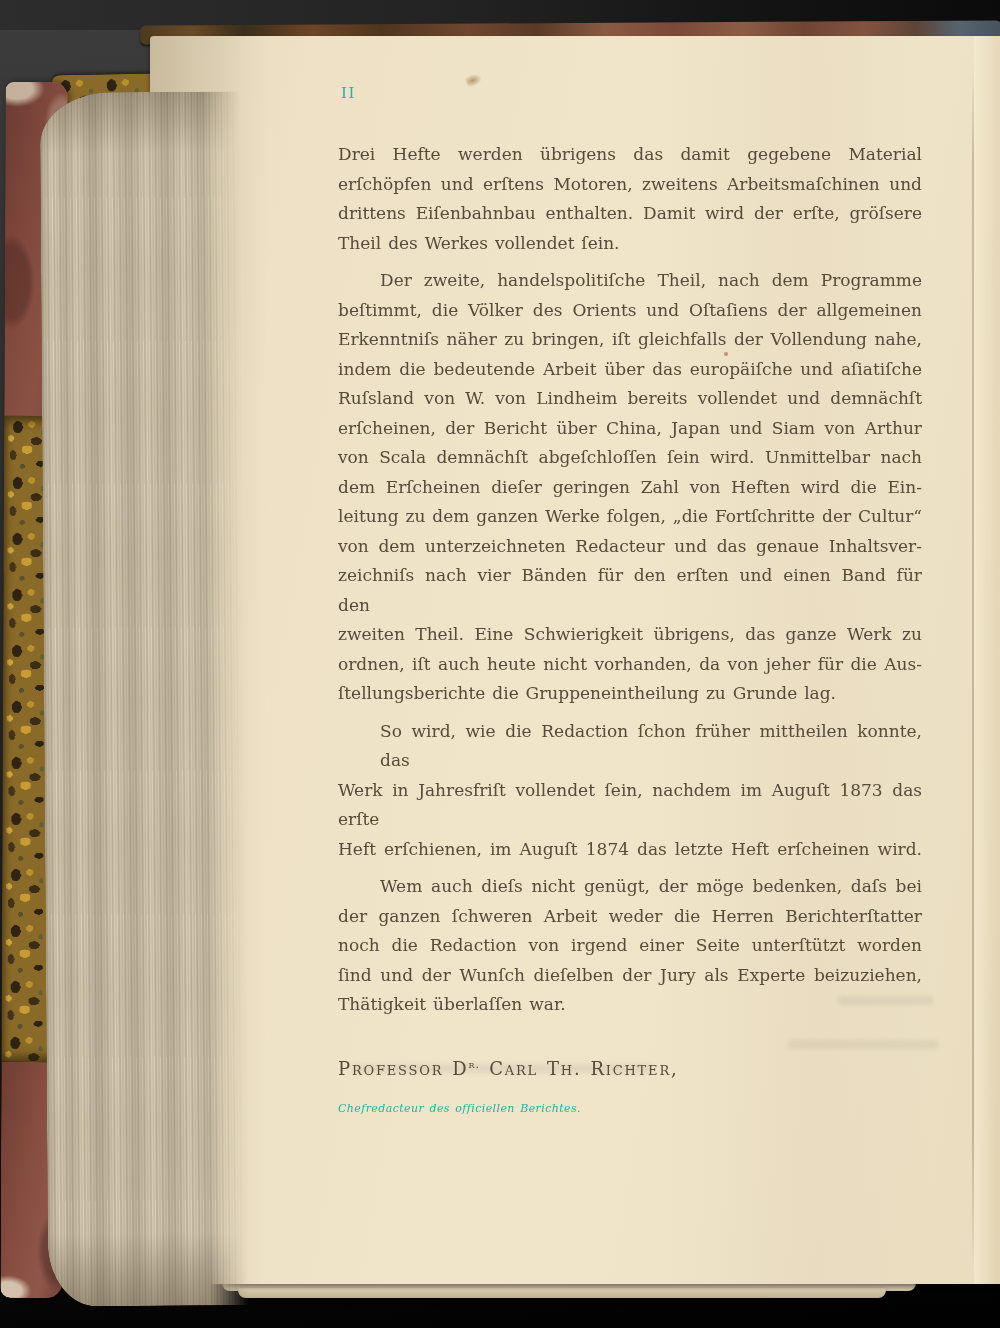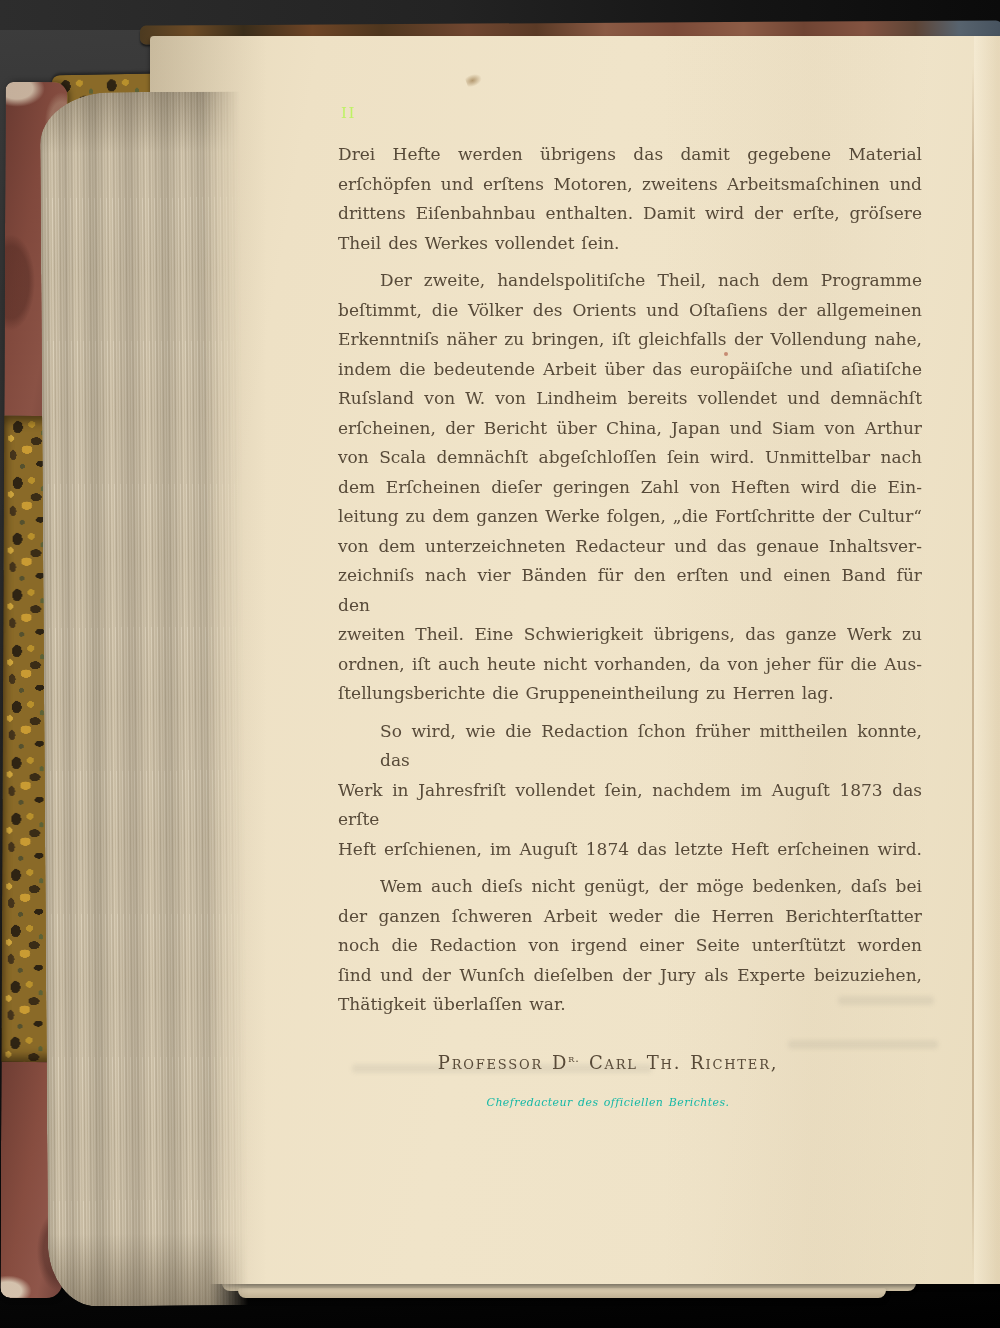--- a/index.html
+++ b/index.html
@@ -138,33 +138,33 @@
   .speck-red {
     position: absolute; left: 724px; top: 352px; width: 4px; height: 4px; border-radius: 50%;
     background: rgba(165,70,45,.55);
   }
   .ghost { position: absolute; height: 9px; border-radius: 4px; background: rgba(105,112,96,.10); filter: blur(2px); }
   .ghost-1 { left: 838px; top: 996px; width: 96px; }
   .ghost-2 { left: 788px; top: 1040px; width: 150px; }
   .ghost-3 { left: 352px; top: 1064px; width: 300px; }
   
   .page-number {
-    position: absolute; left: 341px; top: 104px;
-    font-size: 15px; letter-spacing: 1.5px; color: #bef264;
+    position: absolute; left: 341px; top: 84px;
+    font-size: 15px; letter-spacing: 1.5px; color: #14b8a6;
   }
   .body-text {
     position: absolute; left: 338px; top: 140px; width: 584px;
     font-size: 17px; line-height: 29.5px; color: #574a39;
     word-spacing: 1.5px;
   }
   .paragraph { margin: 0; }
   .line { text-align: justify; text-align-last: justify; }
   .line.indent { padding-left: 42px; margin-top: 8px; }
   .line.last { text-align-last: left; }
-  .signature { margin-top: 24px; padding-right: 44px; text-align: center; }
+  .signature { margin-top: 30px; padding-right: 44px; text-align: left; }
   .sig-name {
     font-variant: small-caps; font-size: 18px; letter-spacing: 1.8px; color: #584a38;
   }
   .sig-name sup { font-size: 62%; letter-spacing: 1px; }
   .sig-title {
     margin-top: 11px; font-style: italic; font-size: 11px; letter-spacing: .4px; color: #14b8a6;
   }
 </style>
 </head>
 <body>
@@ -215,21 +215,21 @@
         <div class="line">indem die bedeutende Arbeit über das europäiſche und aſiatiſche</div>
         <div class="line">Ruſsland von W. von Lindheim bereits vollendet und demnächſt</div>
         <div class="line">erſcheinen, der Bericht über China, Japan und Siam von Arthur</div>
         <div class="line">von Scala demnächſt abgeſchloſſen ſein wird. Unmittelbar nach</div>
         <div class="line">dem Erſcheinen dieſer geringen Zahl von Heften wird die Ein-</div>
         <div class="line">leitung zu dem ganzen Werke folgen, „die Fortſchritte der Cultur“</div>
         <div class="line">von dem unterzeichneten Redacteur und das genaue Inhaltsver-</div>
         <div class="line">zeichniſs nach vier Bänden für den erſten und einen Band für den</div>
         <div class="line">zweiten Theil. Eine Schwierigkeit übrigens, das ganze Werk zu</div>
         <div class="line">ordnen, iſt auch heute nicht vorhanden, da von jeher für die Aus-</div>
-        <div class="line last">ſtellungsberichte die Gruppeneintheilung zu Herren lag.</div>
+        <div class="line last">ſtellungsberichte die Gruppeneintheilung zu Grunde lag.</div>
       </div>
       <div class="paragraph">
         <div class="line indent">So wird, wie die Redaction ſchon früher mittheilen konnte, das</div>
         <div class="line">Werk in Jahresfriſt vollendet ſein, nachdem im Auguſt 1873 das erſte</div>
         <div class="line">Heft erſchienen, im Auguſt 1874 das letzte Heft erſcheinen wird.</div>
       </div>
       <div class="paragraph">
         <div class="line indent">Wem auch dieſs nicht genügt, der möge bedenken, daſs bei</div>
         <div class="line">der ganzen ſchweren Arbeit weder die Herren Berichterſtatter</div>
         <div class="line">noch die Redaction von irgend einer Seite unterſtützt worden</div>

